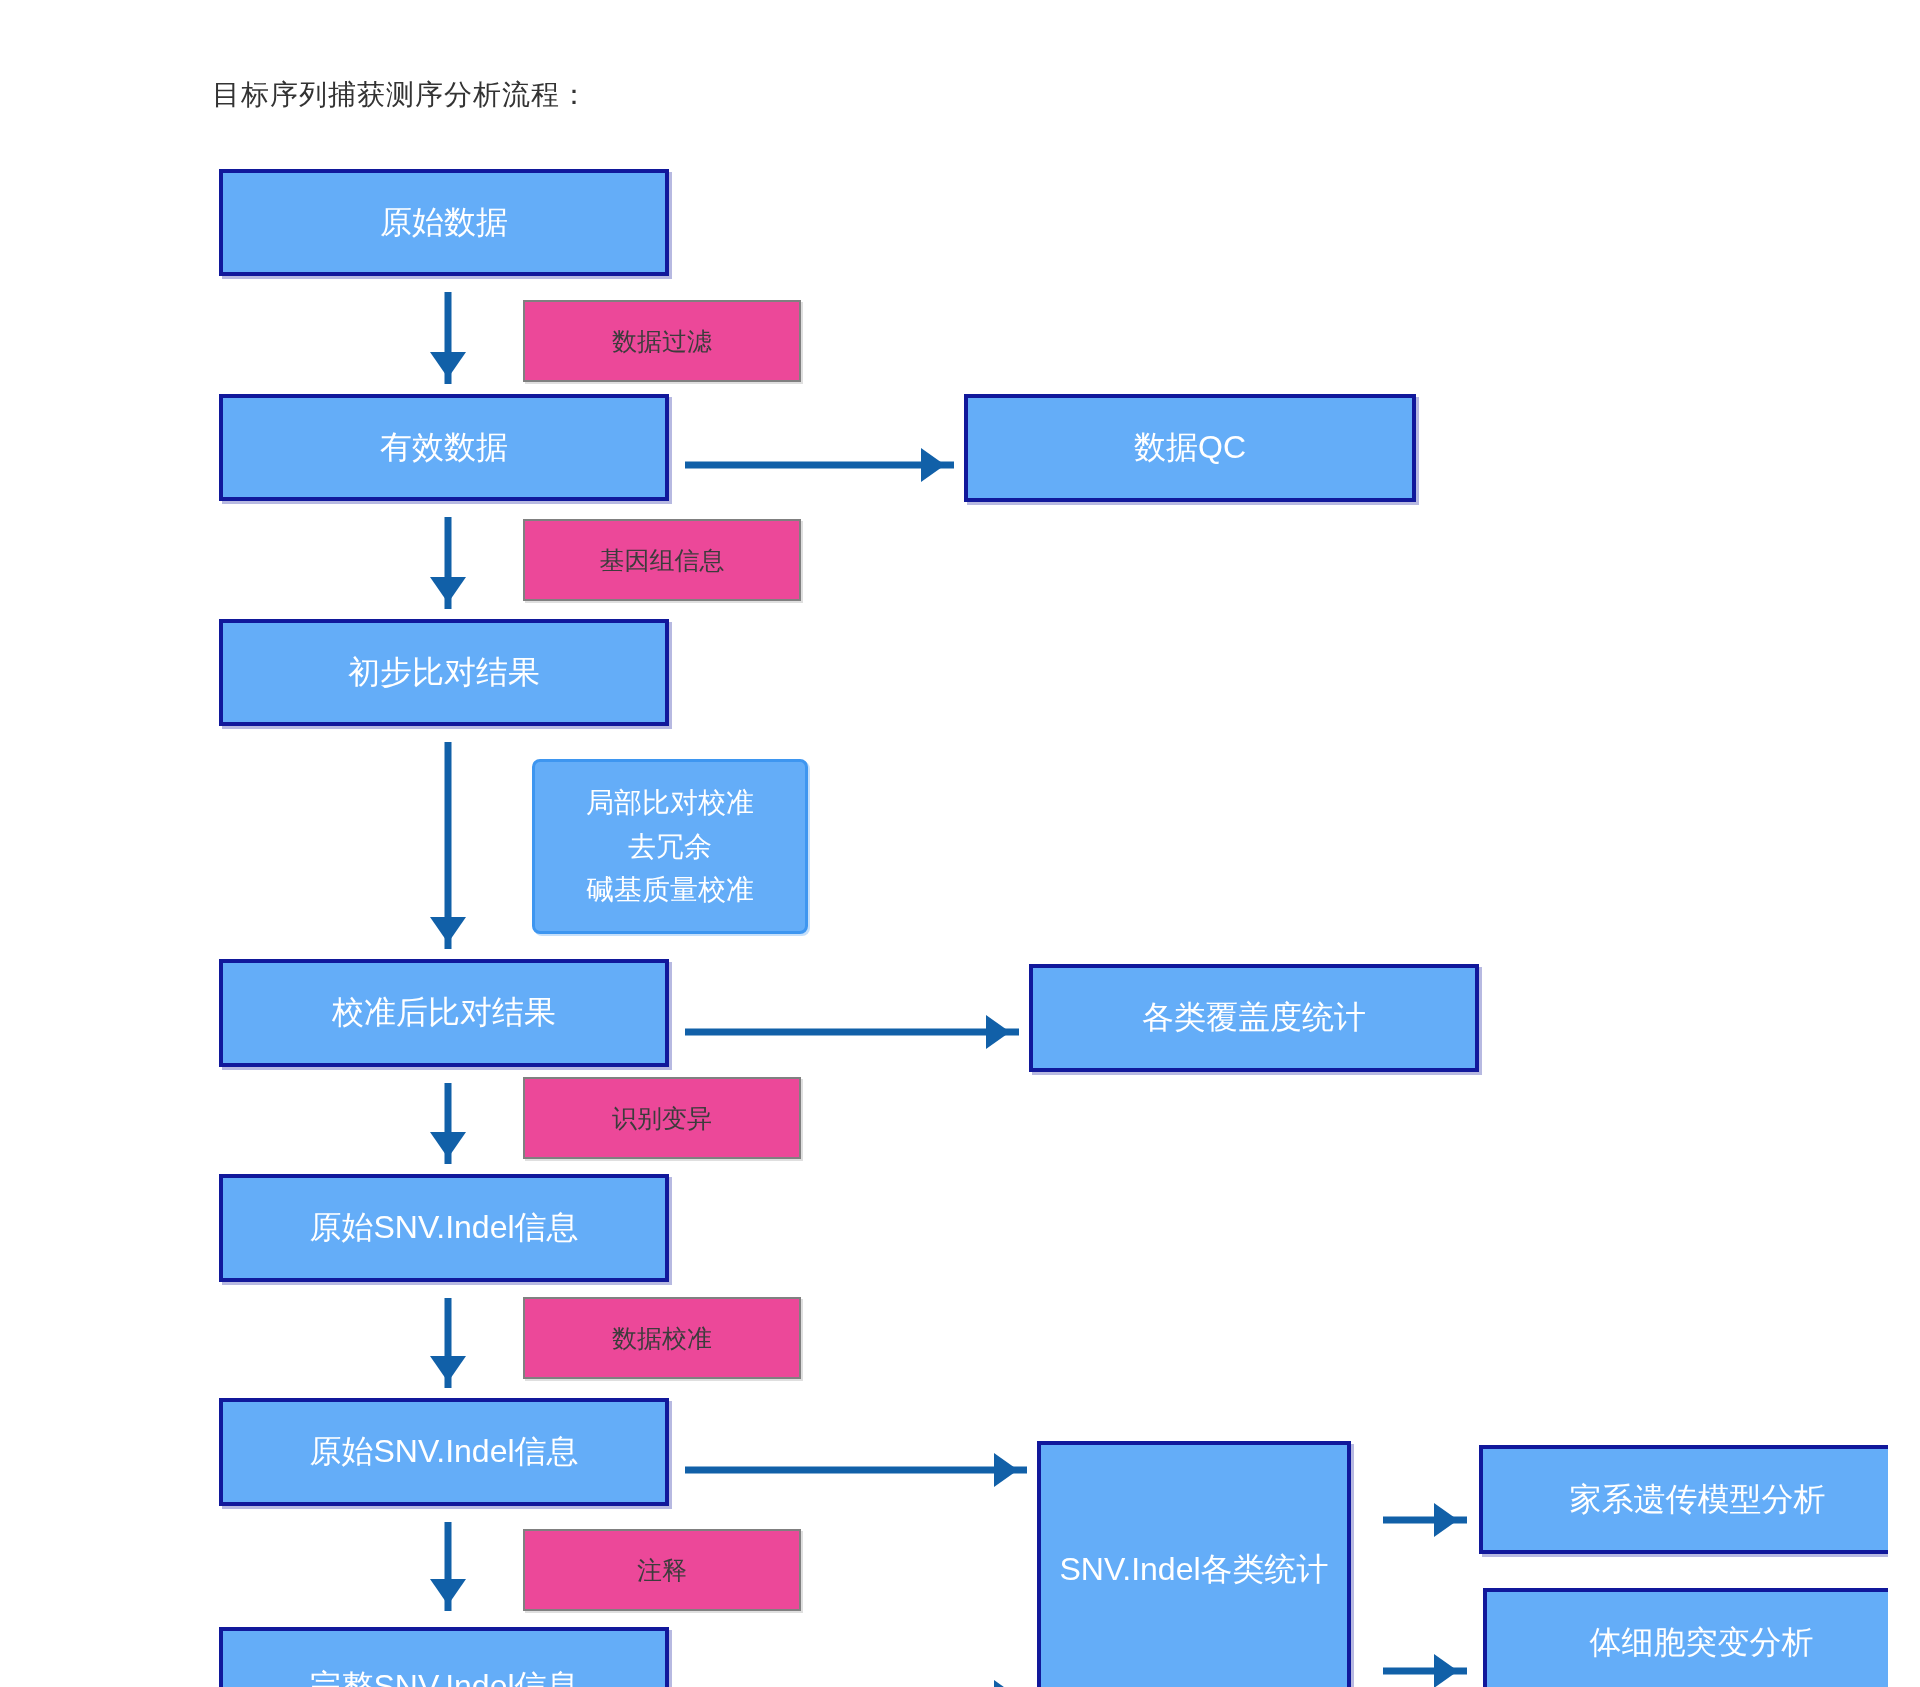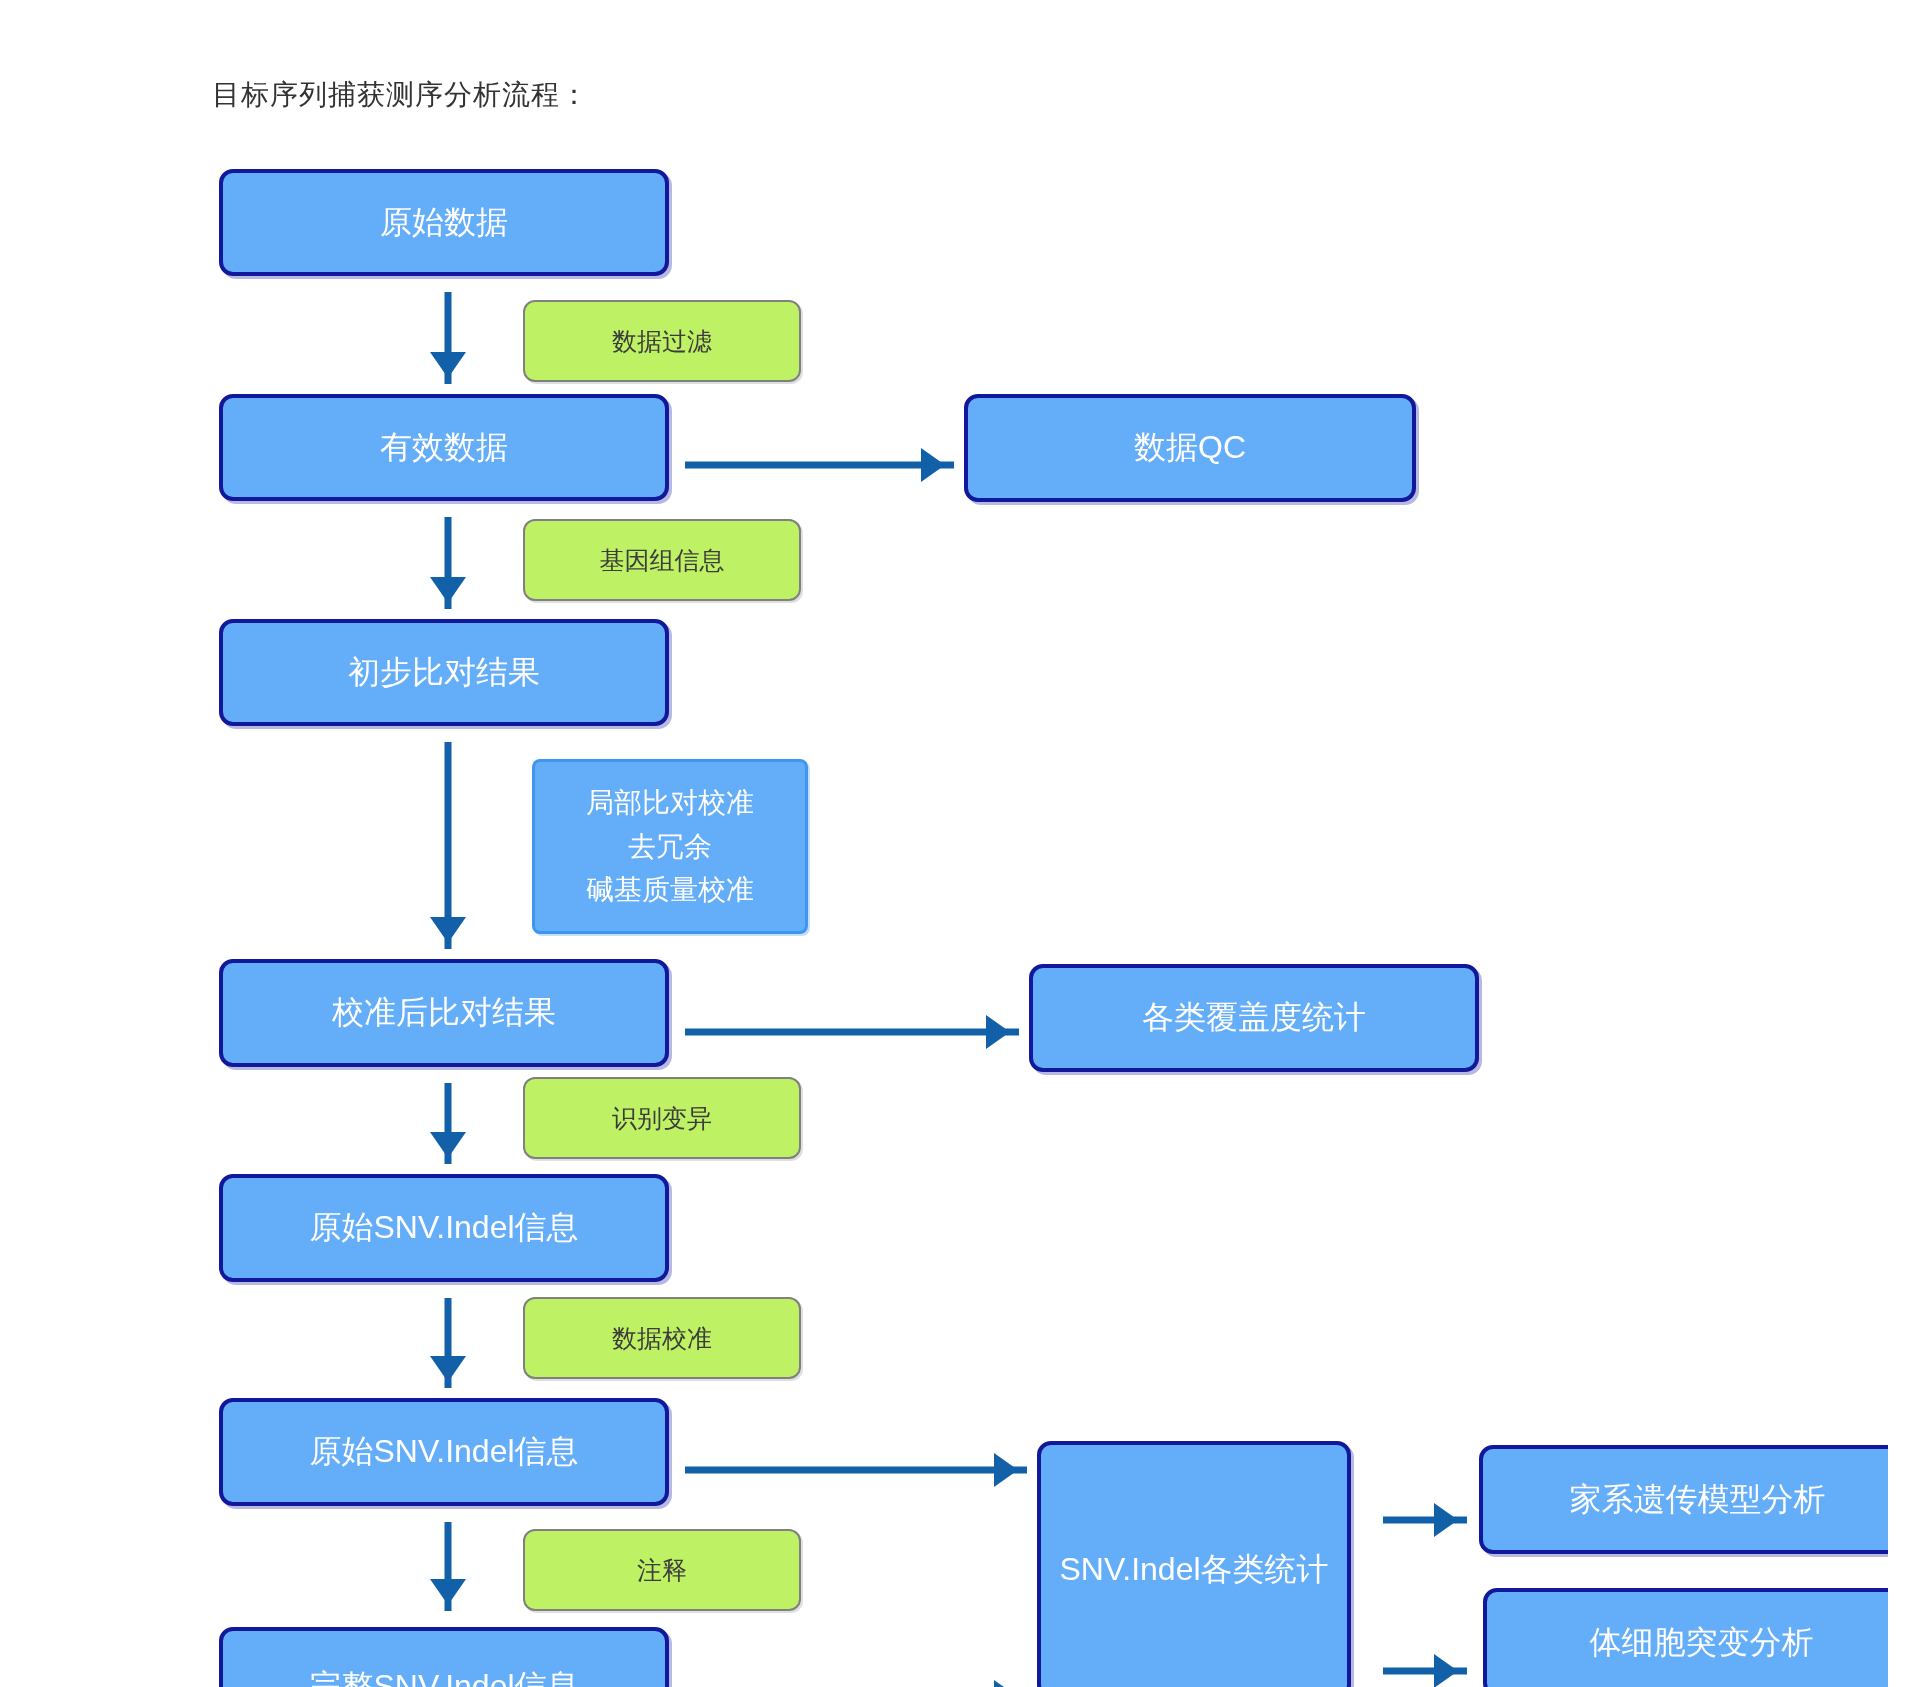--- a/index.html
+++ b/index.html
@@ -14,29 +14,29 @@
     --page-bg:#FFFFFF;
   }
   *{margin:16px;padding:0;box-sizing:border-box;}
   body{background:var(--page-bg);font-family:"Liberation Sans","DejaVu Sans",sans-serif;}
   .canvas{position:relative;width:1920px;height:1687px;background:var(--page-bg);overflow:hidden;}
 
   .title{position:absolute;left:148px;top:12px;font-size:28px;color:var(--title-text);letter-spacing:1px;}
 
   .node{
     position:absolute;display:flex;align-items:center;justify-content:center;text-align:center;
-    background:var(--node-fill);border:4px solid var(--node-border);border-radius:14px;
+    background:var(--node-fill);border:4px solid var(--node-border);border-radius:0;
     color:var(--node-text);font-size:32px;line-height:1.35;
     box-shadow:3px 3px 0 rgba(17,24,155,0.30);
   }
   .node.stats{padding:0 18px;}
 
   .steplabel{
     position:absolute;display:flex;align-items:center;justify-content:center;text-align:center;
-    background:#bef264;border:2px solid var(--label-border);border-radius:12px;
+    background:#ec4899;border:2px solid var(--label-border);border-radius:0;
     color:var(--label-text);font-size:25px;
     box-shadow:2px 2px 0 rgba(128,128,128,0.25);
   }
   .processlabel{
     position:absolute;display:flex;align-items:center;justify-content:center;text-align:center;
     background:var(--node-fill);border:3px solid var(--process-border);border-radius:8px;
     color:var(--node-text);font-size:28px;line-height:1.55;white-space:pre-line;
     box-shadow:2px 2px 0 rgba(62,150,240,0.30);
   }
 

